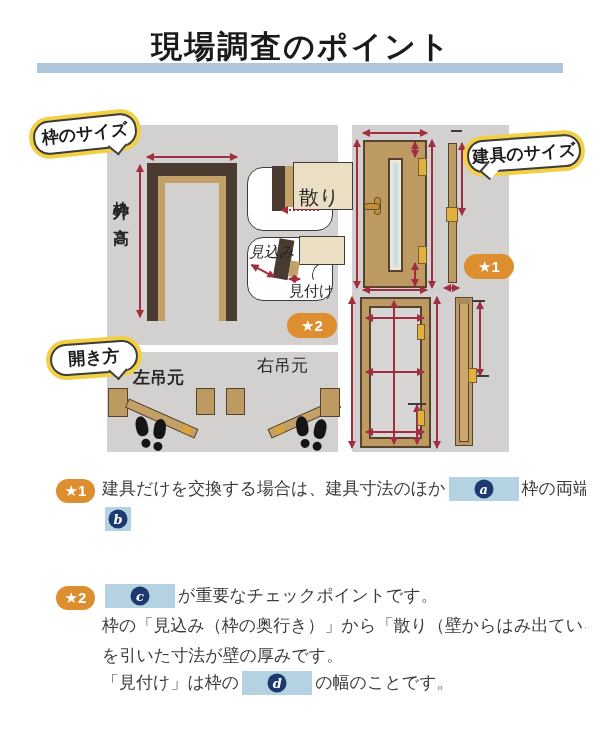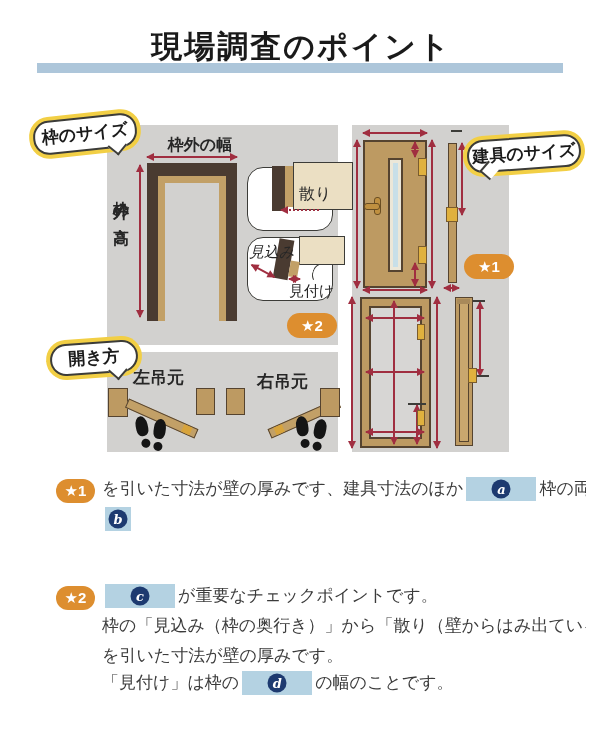--- a/index.html
+++ b/index.html
@@ -69,38 +69,37 @@
 
   <div class="panel" style="left:107px;top:125px;width:231px;height:220px;"></div>
   <div class="panel" style="left:107px;top:352px;width:231px;height:100px;"></div>
   <div class="panel" style="left:352px;top:125px;width:157px;height:327px;"></div>
 
   <div class="bubble" style="left:33px;top:117px;width:100px;height:30px;line-height:30px;transform:rotate(-6deg);">
     <span>枠のサイズ</span>
     <span class="tail dr"></span>
   </div>
 
-  <div class="lbl" style="left:155px;top:135px;width:90px;text-align:center;font-size:16px;font-weight:bold;">枠外の幅</div>
   <div class="ha" style="left:147px;top:156px;width:90px;"></div>
 
   <div class="lbl vlbl" style="left:110px;top:188px;height:140px;font-size:16px;font-weight:bold;">枠外の高さ</div>
   <div class="va" style="left:139px;top:165px;height:152px;"></div>
 
   <div class="part dark" style="left:147px;top:163px;width:90px;height:13px;"></div>
   <div class="part dark" style="left:147px;top:163px;width:11px;height:158px;"></div>
   <div class="part dark" style="left:226px;top:163px;width:11px;height:158px;"></div>
   <div class="part tan" style="left:158px;top:176px;width:68px;height:7px;"></div>
   <div class="part tan" style="left:158px;top:183px;width:7px;height:138px;"></div>
   <div class="part tan" style="left:219px;top:183px;width:7px;height:138px;"></div>
 
   <div class="callout" style="left:247px;top:167px;width:84px;height:62px;"></div>
   <div class="part wall" style="left:293px;top:162px;width:58px;height:46px;z-index:12;"></div>
   <div class="part dark" style="left:272px;top:166px;width:13px;height:45px;z-index:13;"></div>
   <div class="part tan" style="left:285px;top:166px;width:8px;height:41px;z-index:13;"></div>
-  <div class="lbl" style="left:299px;top:184px;font-size:16px;z-index:14;">散り</div>
+  <div class="lbl" style="left:299px;top:184px;font-size:20px;z-index:14;">散り</div>
   <div class="ha dotted lonly" style="left:281px;top:209px;width:38px;z-index:14;"></div>
 
   <div class="callout" style="left:247px;top:237px;width:84px;height:62px;"></div>
   <div class="part wall" style="left:299px;top:236px;width:44px;height:27px;z-index:12;"></div>
   <div class="part" style="left:312px;top:263px;width:22px;height:22px;border:1.5px solid #3c3c38;border-color:transparent transparent transparent #3c3c38;border-radius:50%;transform:rotate(20deg);z-index:12;"></div>
   <div class="part" style="left:276px;top:240px;width:24px;height:40px;transform:rotate(10deg);z-index:13;">
     <div class="part dark" style="left:0;top:0;width:15px;height:40px;"></div>
     <div class="part tan" style="left:15px;top:20px;width:9px;height:16px;"></div>
   </div>
   <div class="lbl" style="left:249px;top:243px;font-size:15px;z-index:14;font-style:italic;">見込み</div>
@@ -109,21 +108,21 @@
   <div class="lbl" style="left:289px;top:282px;font-size:15px;z-index:14;">見付け</div>
 
   <div class="badge" style="left:287px;top:313px;width:50px;height:25px;line-height:25px;">★2</div>
 
   <div class="bubble" style="left:50px;top:342px;width:84px;height:28px;line-height:28px;transform:rotate(-4deg);">
     <span>開き方</span>
     <span class="tail dr"></span>
   </div>
 
   <div class="lbl" style="left:133px;top:366px;font-size:17px;font-weight:bold;">左吊元</div>
-  <div class="lbl" style="left:257px;top:370px;font-size:17px;font-weight:bold;">右吊元</div>
+  <div class="lbl" style="left:257px;top:354px;font-size:17px;font-weight:normal;">右吊元</div>
 
   <div class="wblock" style="left:108px;top:388px;width:18px;height:27px;"></div>
   <div class="leaf" style="left:127px;top:398px;width:74px;transform-origin:0 50%;transform:rotate(24deg);">
       <span class="tip"></span>
     </div>
   <div class="wblock" style="left:196px;top:388px;width:17px;height:25px;"></div>
   <div class="foot" style="left:137px;top:416px;transform:rotate(-12deg);">
       <span class="sole"></span>
       <span class="heel"></span>
     </div>
@@ -190,21 +189,21 @@
   <div class="part doorface" style="left:455px;top:297px;width:16px;height:147px;border-width:1.5px;"></div>
   <div class="part" style="left:459px;top:303px;width:8px;height:137px;background:#c9a76e;border:1px solid #55432f;"></div>
   <div class="part" style="left:456.5px;top:298.5px;width:13px;height:5px;background:#a8895a;"></div>
   <div class="hinge" style="left:468px;top:368px;width:7px;height:13px;"></div>
   <div class="tick" style="left:473px;top:300px;width:12px;height:2px;"></div>
   <div class="tick" style="left:471px;top:375px;width:18px;height:2px;"></div>
   <div class="va" style="left:479px;top:302px;height:74px;"></div>
 
   <div class="badge" style="left:56px;top:479px;width:39px;height:24px;line-height:24px;">★1</div>
   <div class="note-line" style="top:476px;">
-    <span>を引いた寸法が壁の厚みです、建具寸法のほか</span><span class="blank" style="width:70px;"><span class="circ">a</span></span><span>枠の両端と</span>
+    <span>建具だけを交換する場合は、建具寸法のほか</span><span class="blank" style="width:70px;"><span class="circ">a</span></span><span>枠の両端と</span>
   </div>
   <div class="note-line" style="top:506px;">
     <span class="blank" style="width:26px;"><span class="circ">b</span></span>
   </div>
 
   <div class="badge" style="left:56px;top:586px;width:39px;height:24px;line-height:24px;">★2</div>
   <div class="note-line" style="top:583px;">
     <span class="blank" style="width:70px;"><span class="circ">c</span></span><span>が重要なチェックポイントです。</span>
   </div>
   <div class="note-line" style="top:613px;">

